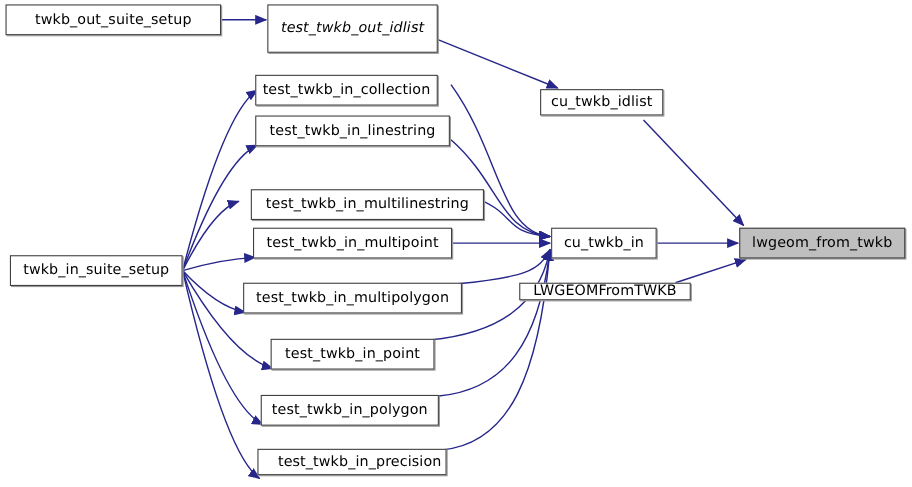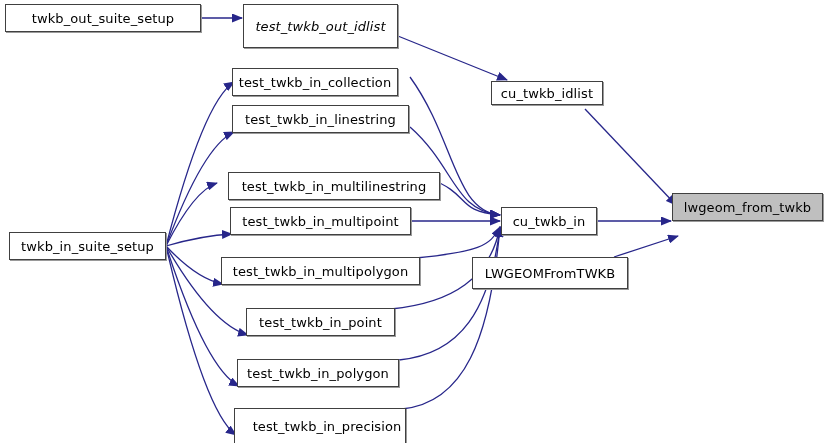--- a/index.html
+++ b/index.html
@@ -104,33 +104,33 @@
       </div>
       <div class="node" style="left: 221px; top: 257px; width: 199px; height: 28px;">
         <span class="node-label">test_twkb_in_multipolygon</span>
       </div>
       <div class="node" style="left: 246px; top: 308px; width: 149px; height: 28px;">
         <span class="node-label">test_twkb_in_point</span>
       </div>
       <div class="node" style="left: 237px; top: 359px; width: 162px; height: 28px;">
         <span class="node-label">test_twkb_in_polygon</span>
       </div>
-      <div class="node" style="left: 234px; top: 408px; width: 172px; height: 36px; padding-left: 14px;">
+      <div class="node" style="left: 234px; top: 408px; width: 172px; height: 24px; padding-left: 14px;">
         <span class="node-label">test_twkb_in_precision</span>
       </div>
       <div class="node" style="left: 9px; top: 232px; width: 157px; height: 28px;">
         <span class="node-label">twkb_in_suite_setup</span>
       </div>
       <div class="node" style="left: 491px; top: 81px; width: 112px; height: 24px;">
         <span class="node-label">cu_twkb_idlist</span>
       </div>
       <div class="node" style="left: 501px; top: 207px; width: 96px; height: 28px;">
         <span class="node-label">cu_twkb_in</span>
       </div>
-      <div class="node" style="left: 472px; top: 257px; width: 156px; height: 32px;">
+      <div class="node" style="left: 472px; top: 257px; width: 156px; height: 16px;">
         <span class="node-label">LWGEOMFromTWKB</span>
       </div>
-      <div class="node highlight" style="left: 672px; top: 193px; width: 151px; height: 28px;">
+      <div class="node highlight" style="left: 672px; top: 207px; width: 151px; height: 28px;">
         <span class="node-label">lwgeom_from_twkb</span>
       </div>
     </div>
 
 </div>
 
 </body></html>

